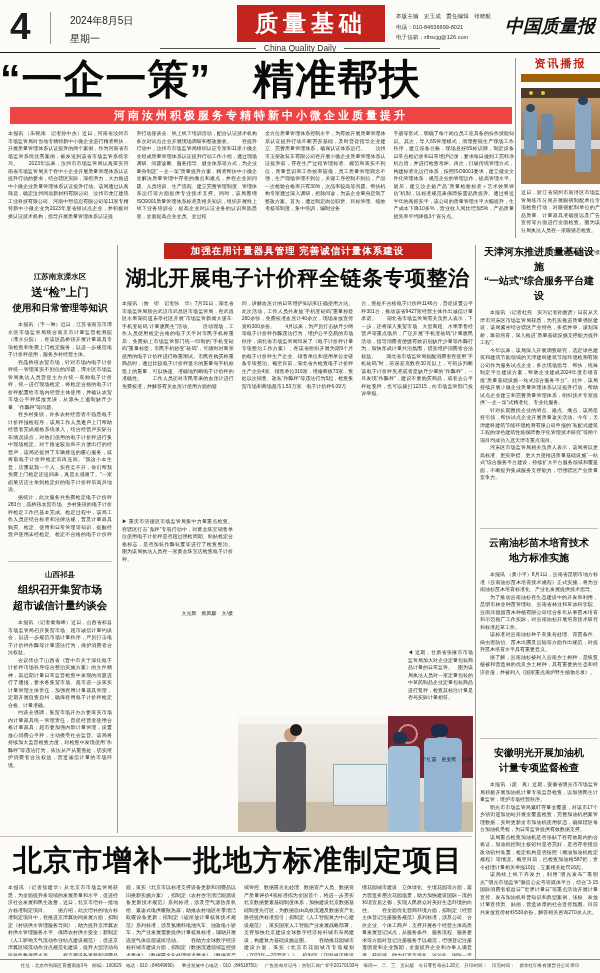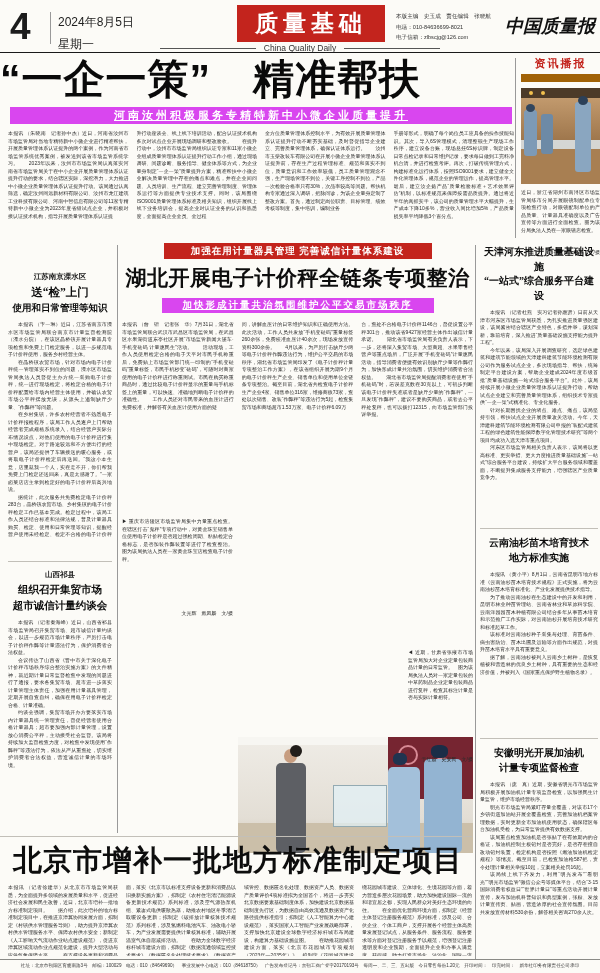--- a/index.html
+++ b/index.html
@@ -3,36 +3,36 @@
 <meta charset="utf-8">
 <style>
   html,body{margin:0;padding:0;background:#e8e6e1;}
   #page{position:relative;width:600px;height:973px;background:#fcfbf7;margin:0 auto;
         font-family:"Liberation Sans",sans-serif;color:#1c1c1c;overflow:hidden;}
   .abs{position:absolute;}
   
   .pagenum{font-size:37px;font-weight:900;line-height:1;}
   .hrule{border-top:1.6px solid #1a1a1a;}
   .vline{border-left:1px solid #999;}
-  .datebox{font-size:12px;line-height:1.8;color:#222;}
+  .datebox{font-size:10px;line-height:1.8;color:#222;margin-left:12px;}
   .redbox{background:#c3241d;color:#fff;display:flex;align-items:center;justify-content:center;
           font-size:23px;font-weight:900;letter-spacing:5px;font-family:"Liberation Sans",sans-serif;}
   .engrow{display:flex;align-items:center;gap:8px;font-size:8.5px;color:#333;}
   .engrow .l{flex:1;border-top:1px solid #555;}
   .staff{font-size:5.6px;line-height:1.9;color:#333;}
   .masthead{font-family:"Liberation Serif",serif;font-style:italic;font-weight:700;font-size:18px;color:#111;}
   
   .bodytext{font-size:5px;line-height:1.5;text-align:justify;color:#2b2b2b;overflow:hidden;}
   .bodytext p{margin:0;text-indent:2em;}
   .credit{font-size:5px;text-align:right;color:#2b2b2b;margin-top:2px;}
   .kicker{font-size:7.5px;font-weight:700;text-align:center;}
   .ltitle{font-family:"Liberation Serif",serif;font-weight:900;text-align:center;line-height:1.3;color:#0d0d0d;}
   .serifhead{font-family:"Liberation Serif",serif;font-weight:900;color:#0d0d0d;text-align:center;}
-  .graybar{background:#d946ef;color:#fff;display:flex;align-items:center;justify-content:center;
-           font-weight:700;text-decoration:underline;}
+  .graybar{background:#ef4444;color:#fff;display:flex;align-items:center;justify-content:center;
+           font-weight:700;}
   .redbar{background:#c3241d;color:#fff;display:flex;align-items:center;justify-content:center;font-weight:700;}
   .divline{border-top:1px solid #c2bfb8;}
   .cols{display:flex;gap:8px;}
   .cols>div{flex:1;}
   
   .photo{position:relative;overflow:hidden;}
   .photo div{position:absolute;}
 </style>
 </head>
 <body>
@@ -115,23 +115,20 @@
         <p>会议传达了山西省《晋中市关于深化电子计价秤市场秩序综合整治实施方案》的文件精神，就近期计量日常监督检查中发现的问题进行了通报，要求各集贸市场、超市进一步落实计量管理主体责任，加强在用计量器具管理，定期开展自查自纠，确保在用电子计价秤检定合格、计量准确。</p>
         <p>约谈会强调，集贸市场开办方要落实市场内计量器具统一管理责任，督促经营者使用合格计量器具；超市要加强内部计量管理，设置放心消费公平秤，主动接受社会监督。该局将持续加大监督检查力度，对检查中发现使用“作弊秤”等违法行为，依法从严从重查处，切实维护消费者合法权益，营造诚信计量的市场环境。</p>
       </div>
   </div>
 
   <div class="abs" style="left:122px;top:243px;width:351px;">
     <div class="redbar" style="margin:0 auto;width:268px;height:16px;font-size:9.5px;letter-spacing:1px;">
       <span>加强在用计量器具管理 完善诚信计量体系建设</span>
     </div>
     <div class="serifhead" style="font-size:21px;margin-top:5px;letter-spacing:.5px;">湖北开展电子计价秤全链条专项整治</div>
-    <div class="graybar" style="margin:6px auto 0;width:272px;height:15px;font-size:9.5px;letter-spacing:2px;">
-      <span>加快形成计量共治氛围维护公平交易市场秩序</span>
-    </div>
     <div class="cols" style="margin-top:8px;height:162px;">
       <div class="bodytext" style="height:162px;">本报讯 （詹　钘　记者张　华）7月31日，湖北省市场监管局联合武汉市武昌区市场监管局，在武昌区水果湖街道东亭社区开展“市场监管新闻大篷车·手机变砝码 计量惠民生”活动。　　活动现场，工作人员使用检定合格的电子天平对市民手机称重后，免费贴上市场监管部门统一印制的“手机变砝码”重量标签，市民手机秒变“砝码”，可随时对商家使用的电子计价秤进行称重测试。市民在购买称重商品时，通过比较电子计价秤显示的重量与手机标签上的重量，可以快速、准确地判断电子计价秤的准确性。　　工作人员还对市民带来的血压计进行免费校准，并解答有关血压计使用方面的疑</div>
       <div class="bodytext" style="height:162px;">问，讲解血压计的日常维护知识和正确使用方法。　　此次活动，工作人员共发放“手机变砝码”重量标签260余张，免费校准血压计40余次，现场发放宣传资料300余份。　　4月以来，为严厉打击缺斤少两等电子计价秤作弊违法行为，维护公平交易的市场秩序，湖北省市场监管局印发了《电子计价秤计量专项整治工作方案》，在该省组织开展为期9个月的电子计价秤生产企业、销售单位和使用单位全链条专项整治。截至目前，湖北省共检查电子计价秤生产企业4家、销售单位316家，维修商贩73家，查处以次销售、改装“作弊秤”等违法行为5起，检查集贸市场和商场超市1.53万家、电子计价秤6.09万</div>
       <div class="bodytext" style="height:162px;">台，查处不合格电子计价秤1146台，督促设置公平秤301台，推动该省9427家经营主体作出诚信计量承诺。　　湖北省市场监管局有关负责人表示，下一步，还将深入集贸市场、大型商超、水果零售经营户等重点场所，广泛开展“手机变砝码”计量惠民活动，指导消费者便捷有效识别缺斤少量等作弊行为，加快形成计量共治氛围，切实维护消费者合法权益。　　湖北省市场监管局提醒消费者在使用“手机砝码”时，若误差克数在30克以上，可初步判断该电子计价秤失准或者是缺斤少量的“作弊秤”，一旦发现“作弊秤”，建议不要购买商品，或者去公平秤处复秤，也可以拨打12315，向市场监管部门投诉举报。</div>
     </div>
 
     <div class="abs" style="left:0;top:265px;width:111px;">
       <div class="bodytext" style="height:90px;margin-top:10px;">▶ 重庆市涪陵区市场监管局集中力量重点检查。在辖区打击“鬼秤”专项行动中，对黄金珠宝销售单位使用电子计价秤是否超过强检周期、粘贴检定合格标志，是否加装作弊装置等进行了检查整治。　图为该局执法人员在一家黄金珠宝店检查电子计价秤。</div>
       <div class="credit">文光辉　戴凤麟　文/摄</div>
     </div>

